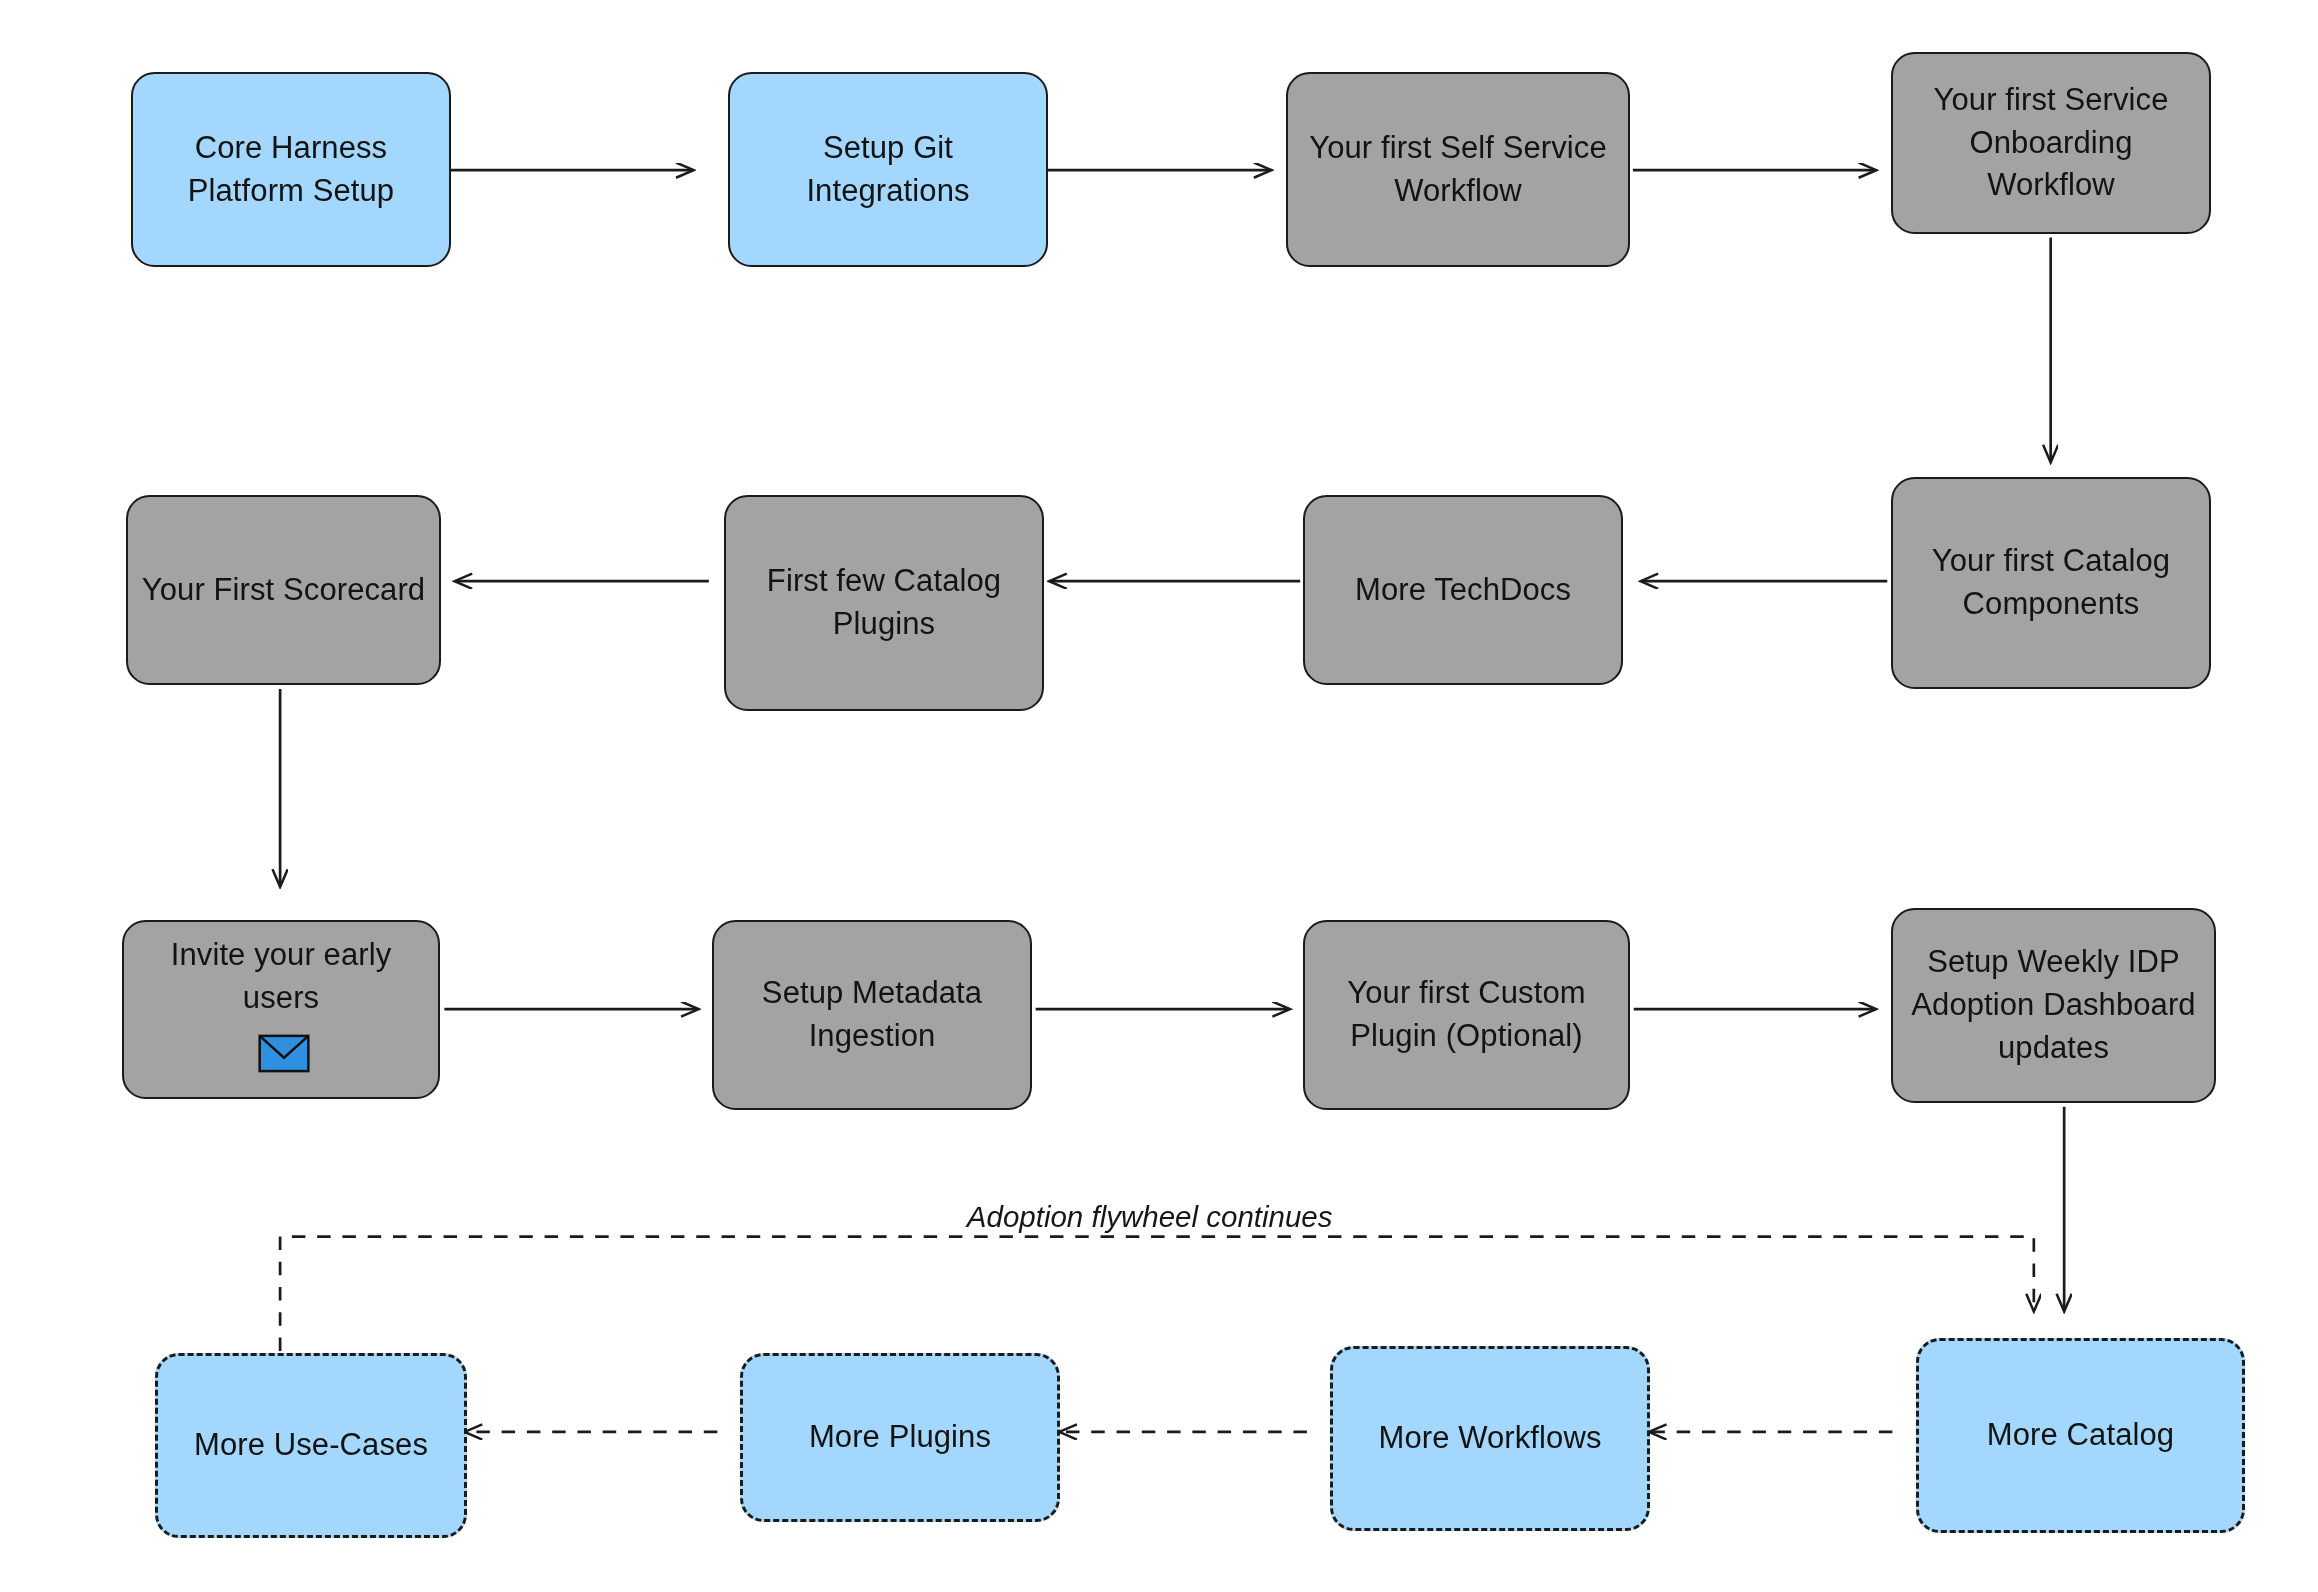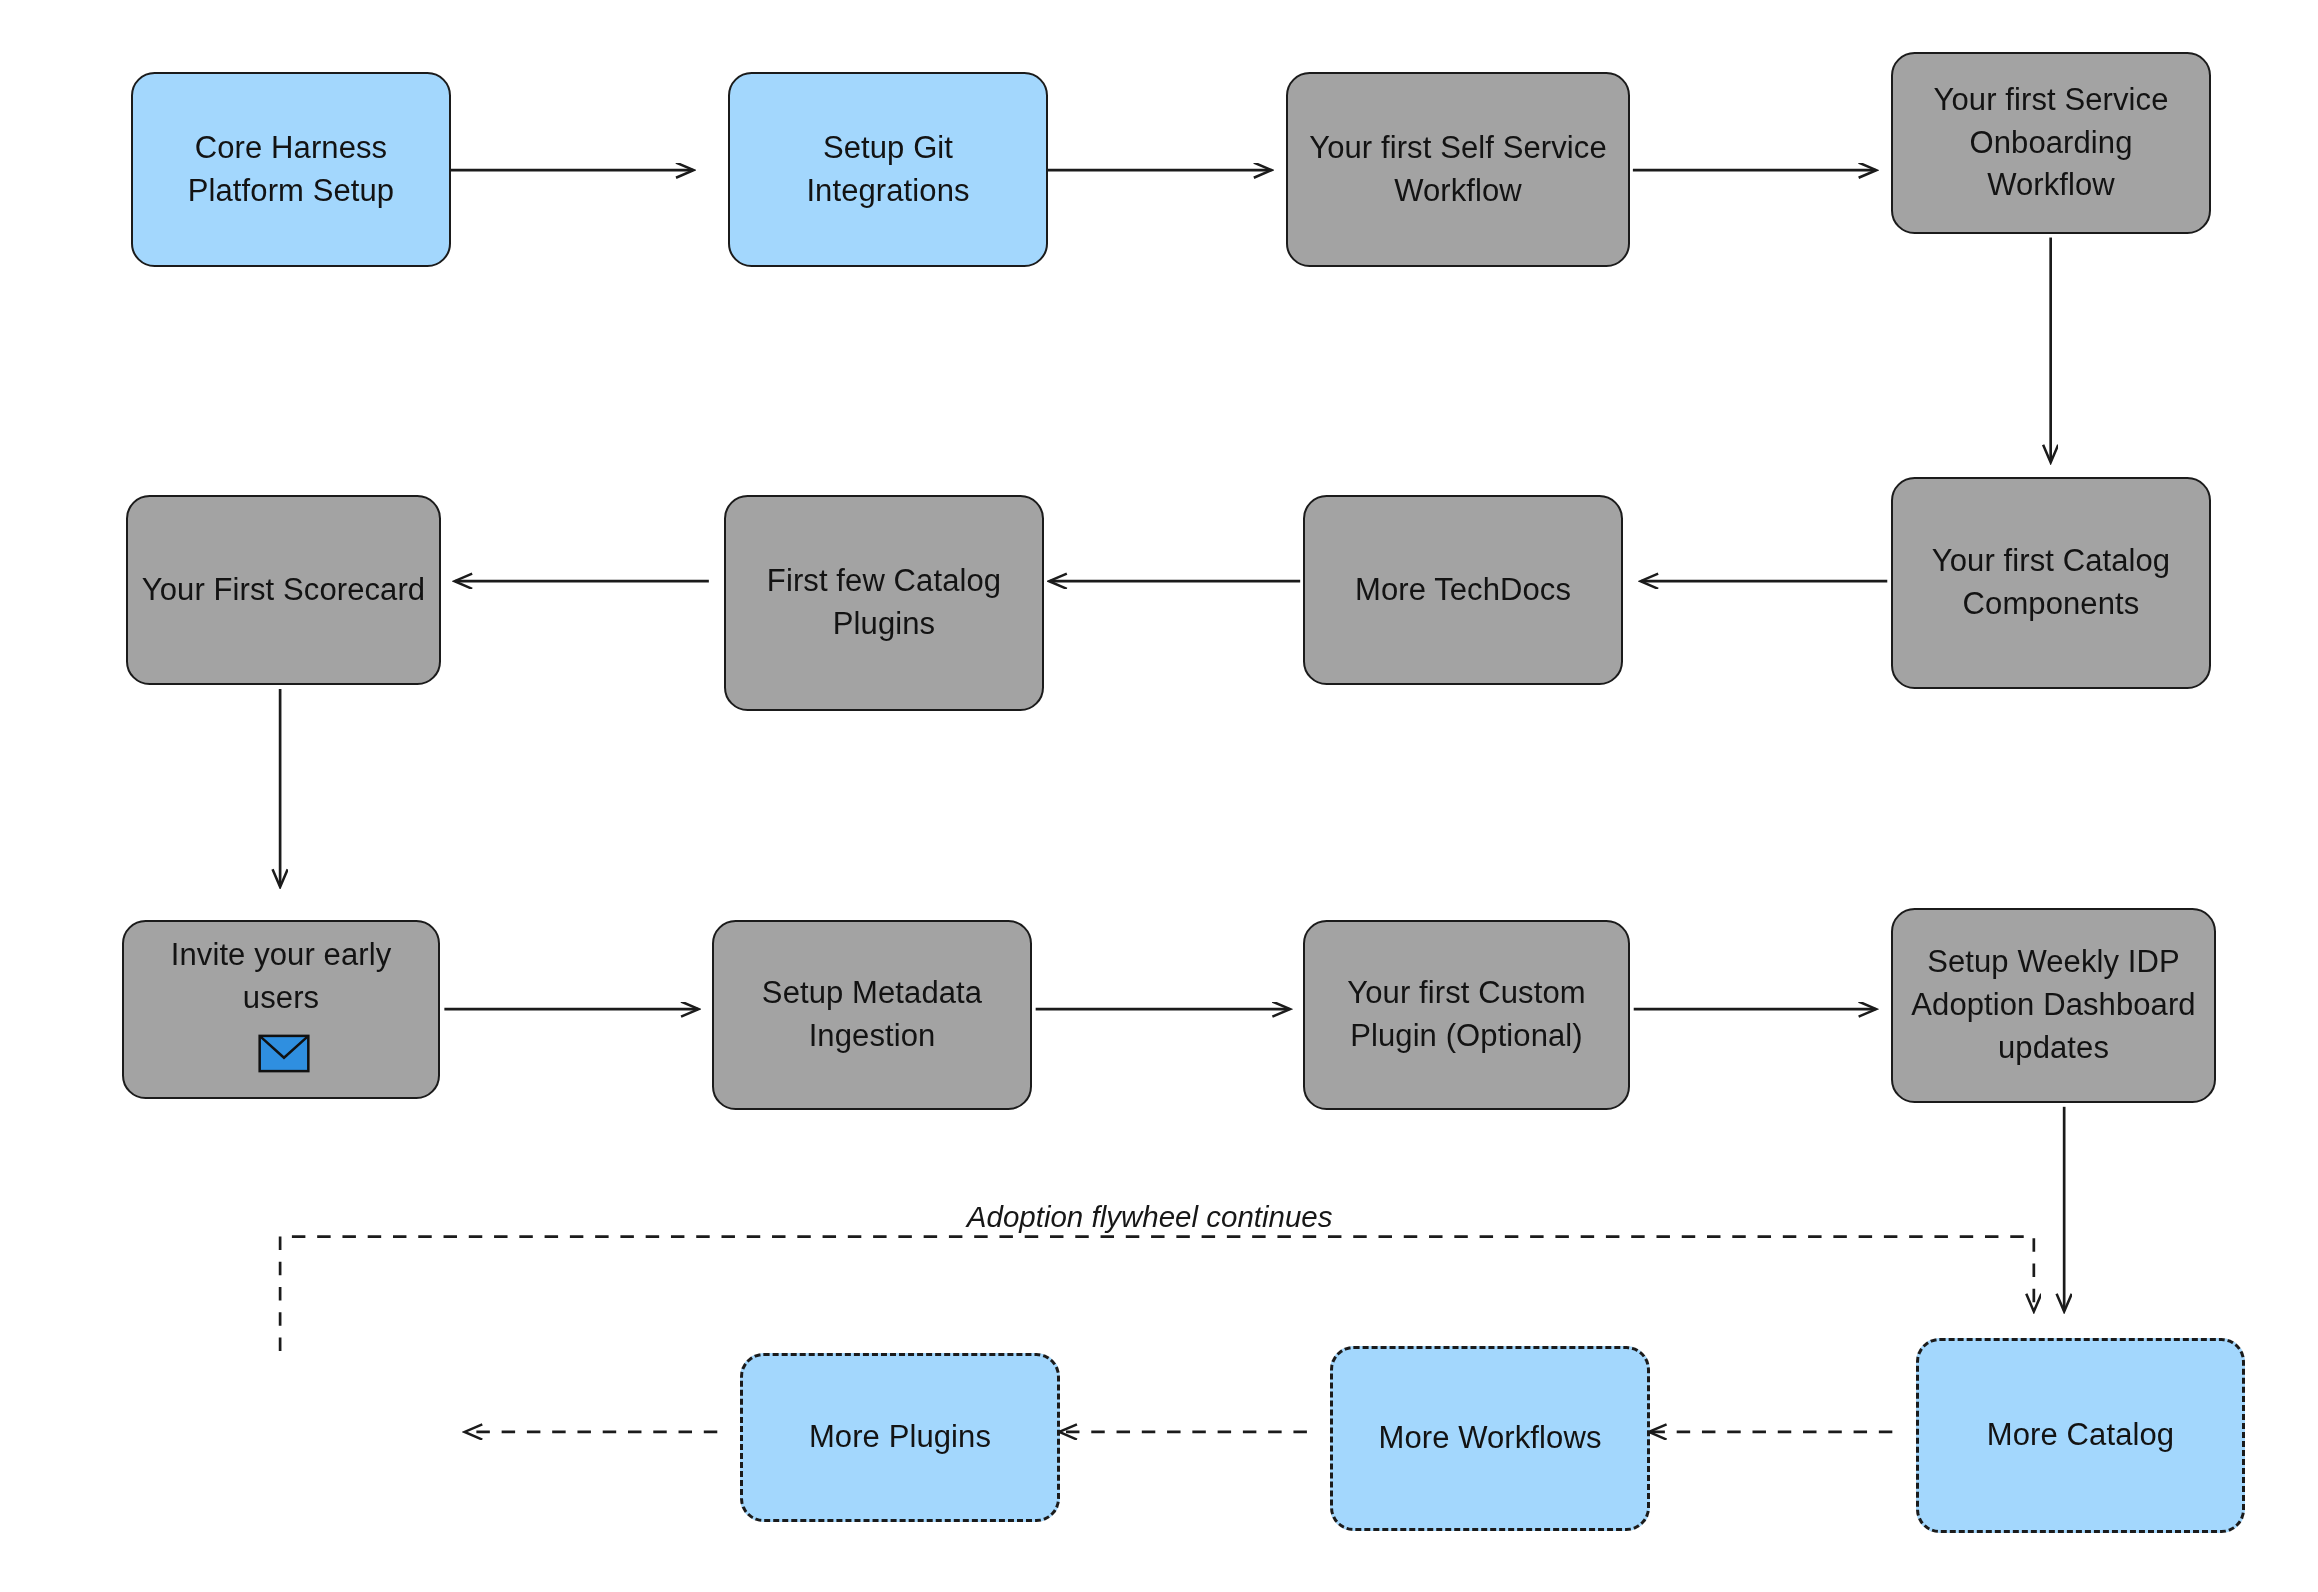--- a/index.html
+++ b/index.html
@@ -182,20 +182,23 @@
     <span class="label">Your first Custom
 Plugin (Optional)</span>
   </div>
 
   <div class="node green" style="left:1891px; top:908px; width:325px; height:195px;">
     <span class="label">Setup Weekly IDP
 Adoption Dashboard
 updates</span>
   </div>
 
+  <div class="node blue dashed" style="left:135px; top:1353px; width:312px; height:185px;">
+    <span class="label">More Use-Cases</span>
+  </div>
 
   <div class="node blue dashed" style="left:720px; top:1353px; width:320px; height:169px;">
     <span class="label">More Plugins</span>
   </div>
 
   <div class="node blue dashed" style="left:1310px; top:1346px; width:320px; height:185px;">
     <span class="label">More Workflows</span>
   </div>
 
   <div class="node blue dashed" style="left:1896px; top:1338px; width:329px; height:195px;">

